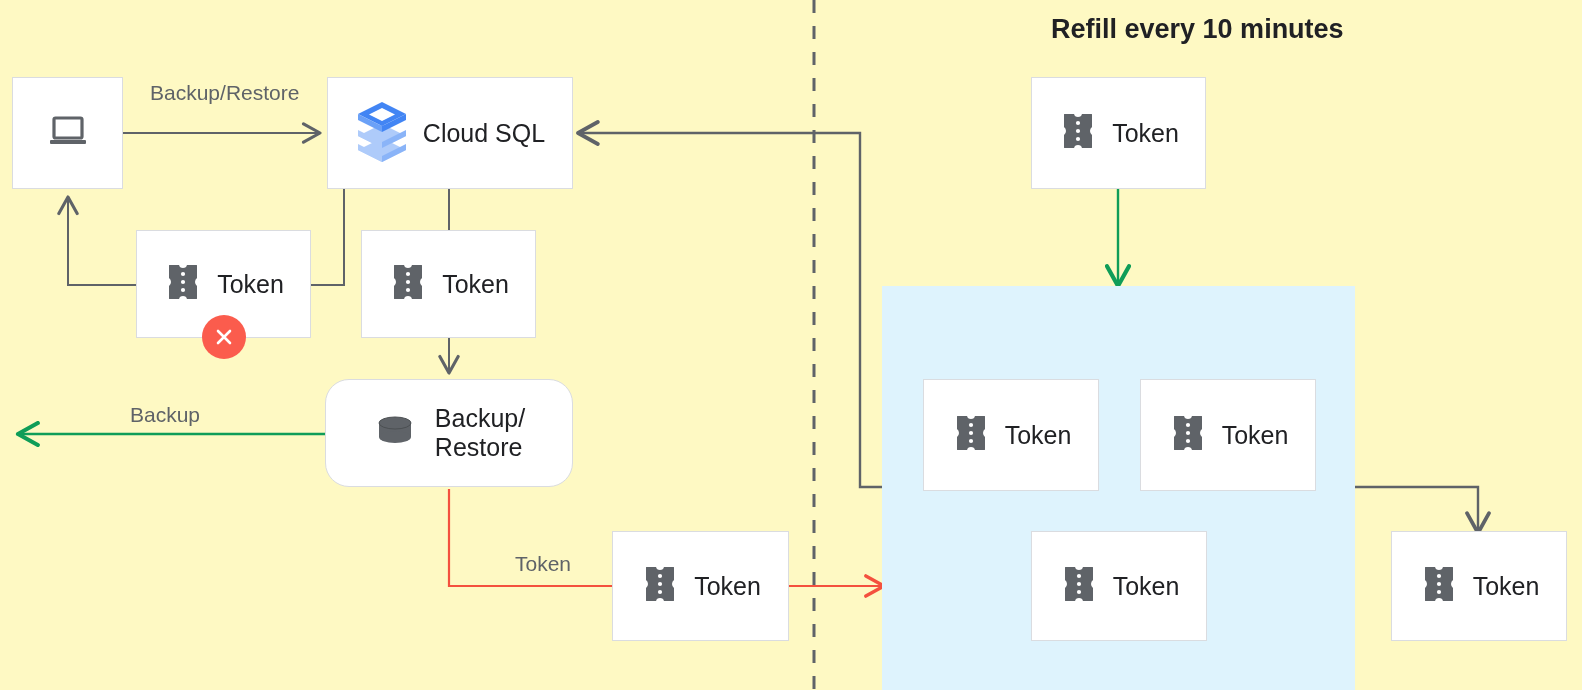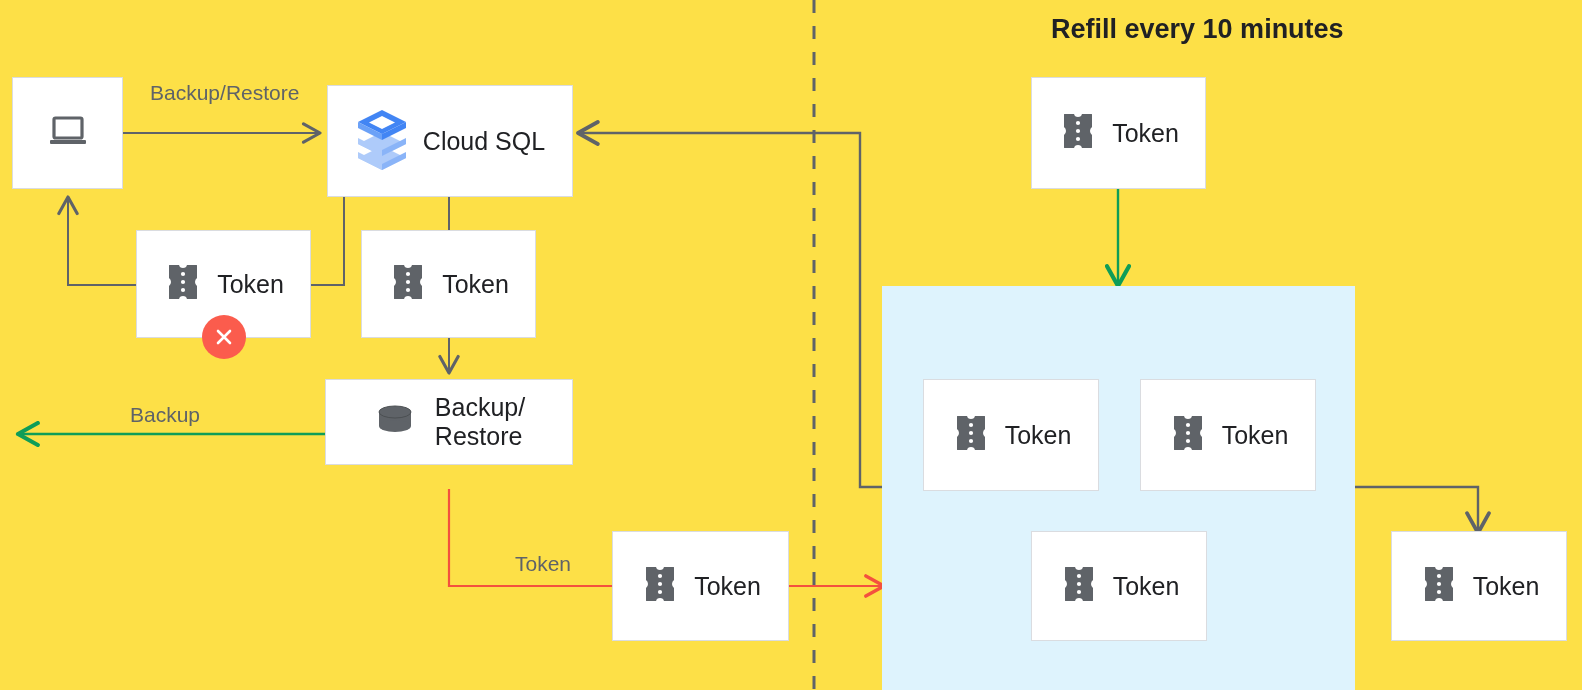--- a/index.html
+++ b/index.html
@@ -8,21 +8,21 @@
     background: #ffffff;
   }
   body {
     font-family: "Liberation Sans", sans-serif;
     -webkit-font-smoothing: antialiased;
   }
   #canvas {
     position: relative;
     width: 1582px;
     height: 690px;
-    background: #fde047;
+    background: #fef9c3;
     overflow: hidden;
   }
   #wires {
     position: absolute;
     left: 0; top: 0;
     width: 1582px;
     height: 690px;
     pointer-events: none;
   }
 
@@ -146,21 +146,21 @@
 
   <div class="node" style="left:12px; top:77px; width:111px; height:112px;">
     <span class="icon">
       <svg width="40" height="34" viewBox="0 0 40 34">
         <rect x="6" y="4" width="28" height="20" rx="1.5" fill="none" stroke="#5f6368" stroke-width="3.2"></rect>
         <rect x="2" y="26" width="36" height="4" rx="1" fill="#5f6368"></rect>
       </svg>
     </span>
   </div>
 
-  <div class="node" style="left:327px; top:77px; width:246px; height:112px;margin-top:8px;">
+  <div class="node" style="left:327px; top:77px; width:246px; height:112px;">
     <span class="icon">
       <svg width="54" height="62" viewBox="0 0 54 62">
 
         <polygon points="27,38 51,50 27,62 3,50" fill="#aecbfa"></polygon>
         <polygon points="3,44 3,50 27,62 27,56" fill="#aecbfa"></polygon>
         <polygon points="51,44 51,50 27,62 27,56" fill="#8ab4f8"></polygon>
 
         <polygon points="27,24 51,36 27,48 3,36" fill="#aecbfa"></polygon>
         <polygon points="3,30 3,36 27,48 27,42" fill="#aecbfa"></polygon>
         <polygon points="51,30 51,36 27,48 27,42" fill="#8ab4f8"></polygon>
@@ -196,21 +196,21 @@
       <svg width="40" height="34" viewBox="0 0 40 34">
         <path d="M4,3 h12 a5,5 0 0 0 8,0 h12 a2,2 0 0 1 2,2 v8 a4,4 0 0 0 0,8 v8 a2,2 0 0 1 -2,2 h-12 a5,5 0 0 0 -8,0 h-12 a2,2 0 0 1 -2,-2 v-8 a4,4 0 0 0 0,-8 v-8 a2,2 0 0 1 2,-2 z" fill="#5f6368" transform="rotate(90 20 17)"></path>
         <circle cx="20" cy="9" r="2.1" fill="#ffffff"></circle>
         <circle cx="20" cy="17" r="2.1" fill="#ffffff"></circle>
         <circle cx="20" cy="25" r="2.1" fill="#ffffff"></circle>
       </svg>
     </span>
     <span class="label">Token</span>
   </div>
 
-  <div class="node" style="left:325px; top:379px; width:248px; height:86px; gap:18px;">
+  <div class="node" style="left:325px; top:379px; width:248px; height:108px; gap:18px;border-radius:24px;">
     <span class="icon">
       <svg width="44" height="38" viewBox="0 0 44 38">
         <ellipse cx="22" cy="11" rx="16" ry="6" fill="#5f6368"></ellipse>
         <rect x="6" y="11" width="32" height="14" fill="#5f6368"></rect>
         <ellipse cx="22" cy="25" rx="16" ry="6" fill="#5f6368"></ellipse>
         <ellipse cx="22" cy="11" rx="16" ry="6" fill="none" stroke="#4b4f52" stroke-width="1"></ellipse>
       </svg>
     </span>
     <span class="label">Backup/
 Restore</span>

